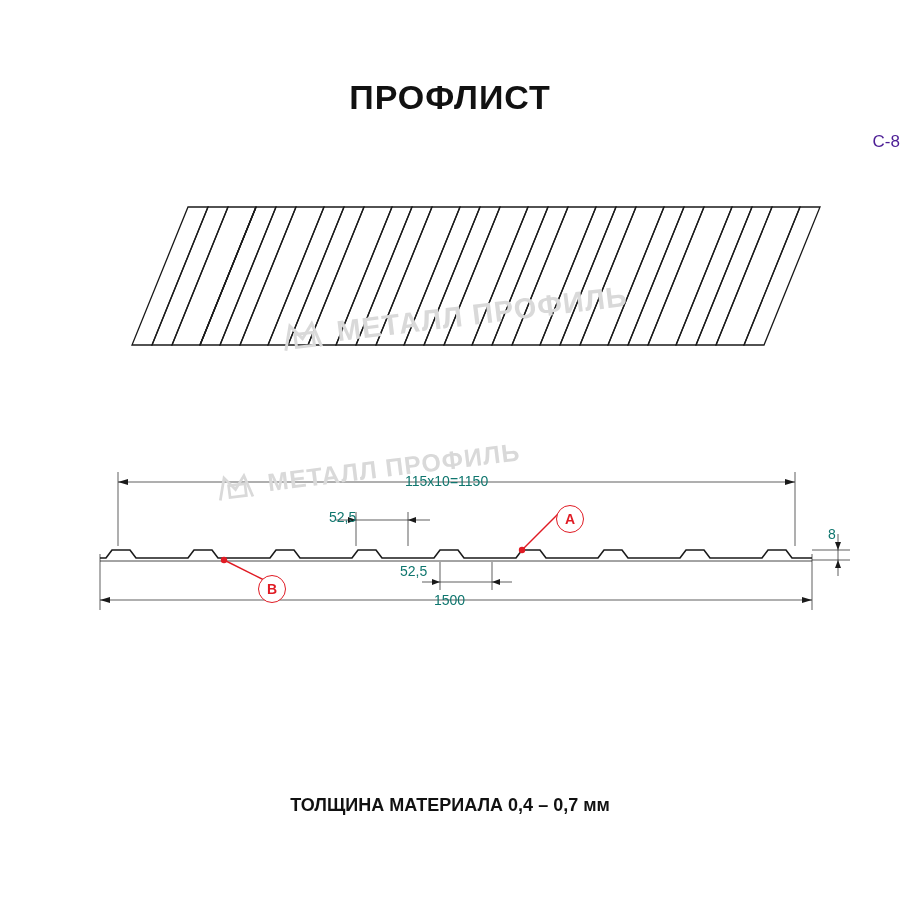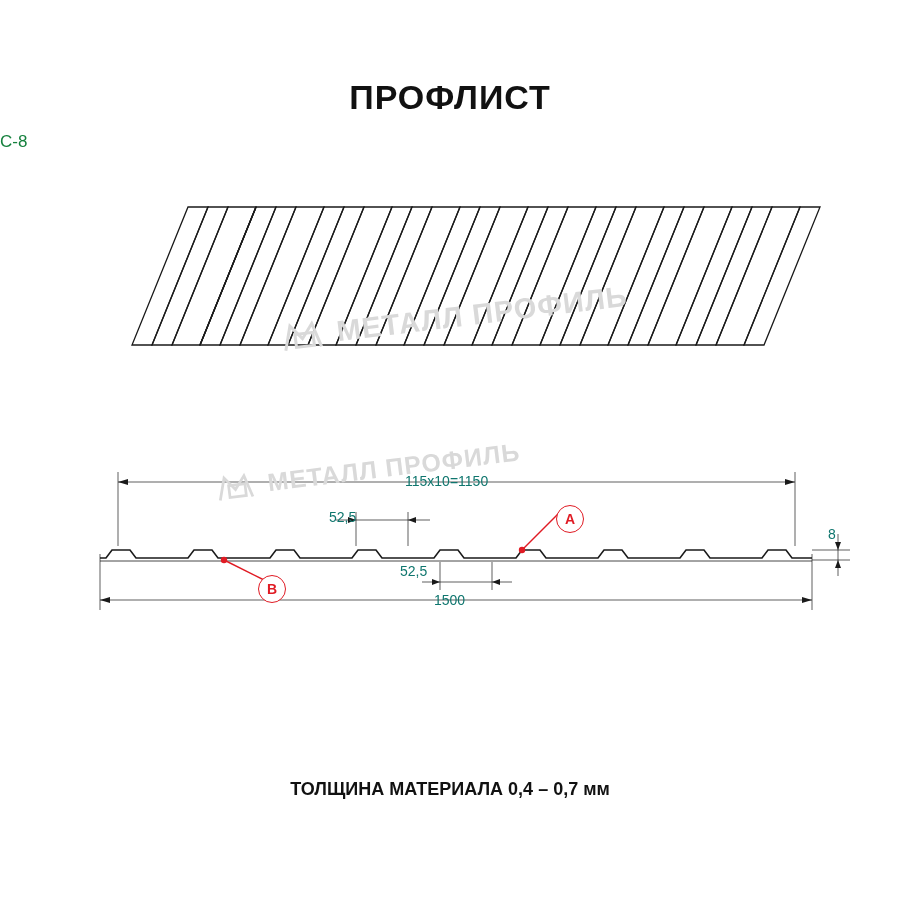--- a/index.html
+++ b/index.html
@@ -34,27 +34,27 @@
     font-size: 34px;
     font-weight: bold;
     letter-spacing: 1px;
     color: #111111;
   }
   .subtitle {
     position: absolute;
     top: 132px;
     left: 0;
     width: 900px;
-    text-align: left;
+    text-align: right;
     font-size: 17px;
-    color: #15803d;
+    color: #4c1d95;
   }
   .footer-note {
     position: absolute;
-    top: 779px;
+    top: 795px;
     left: 0;
     width: 900px;
     text-align: center;
     font-size: 18px;
     font-weight: bold;
     color: #111111;
   }
 
   
   .iso-wrap {

